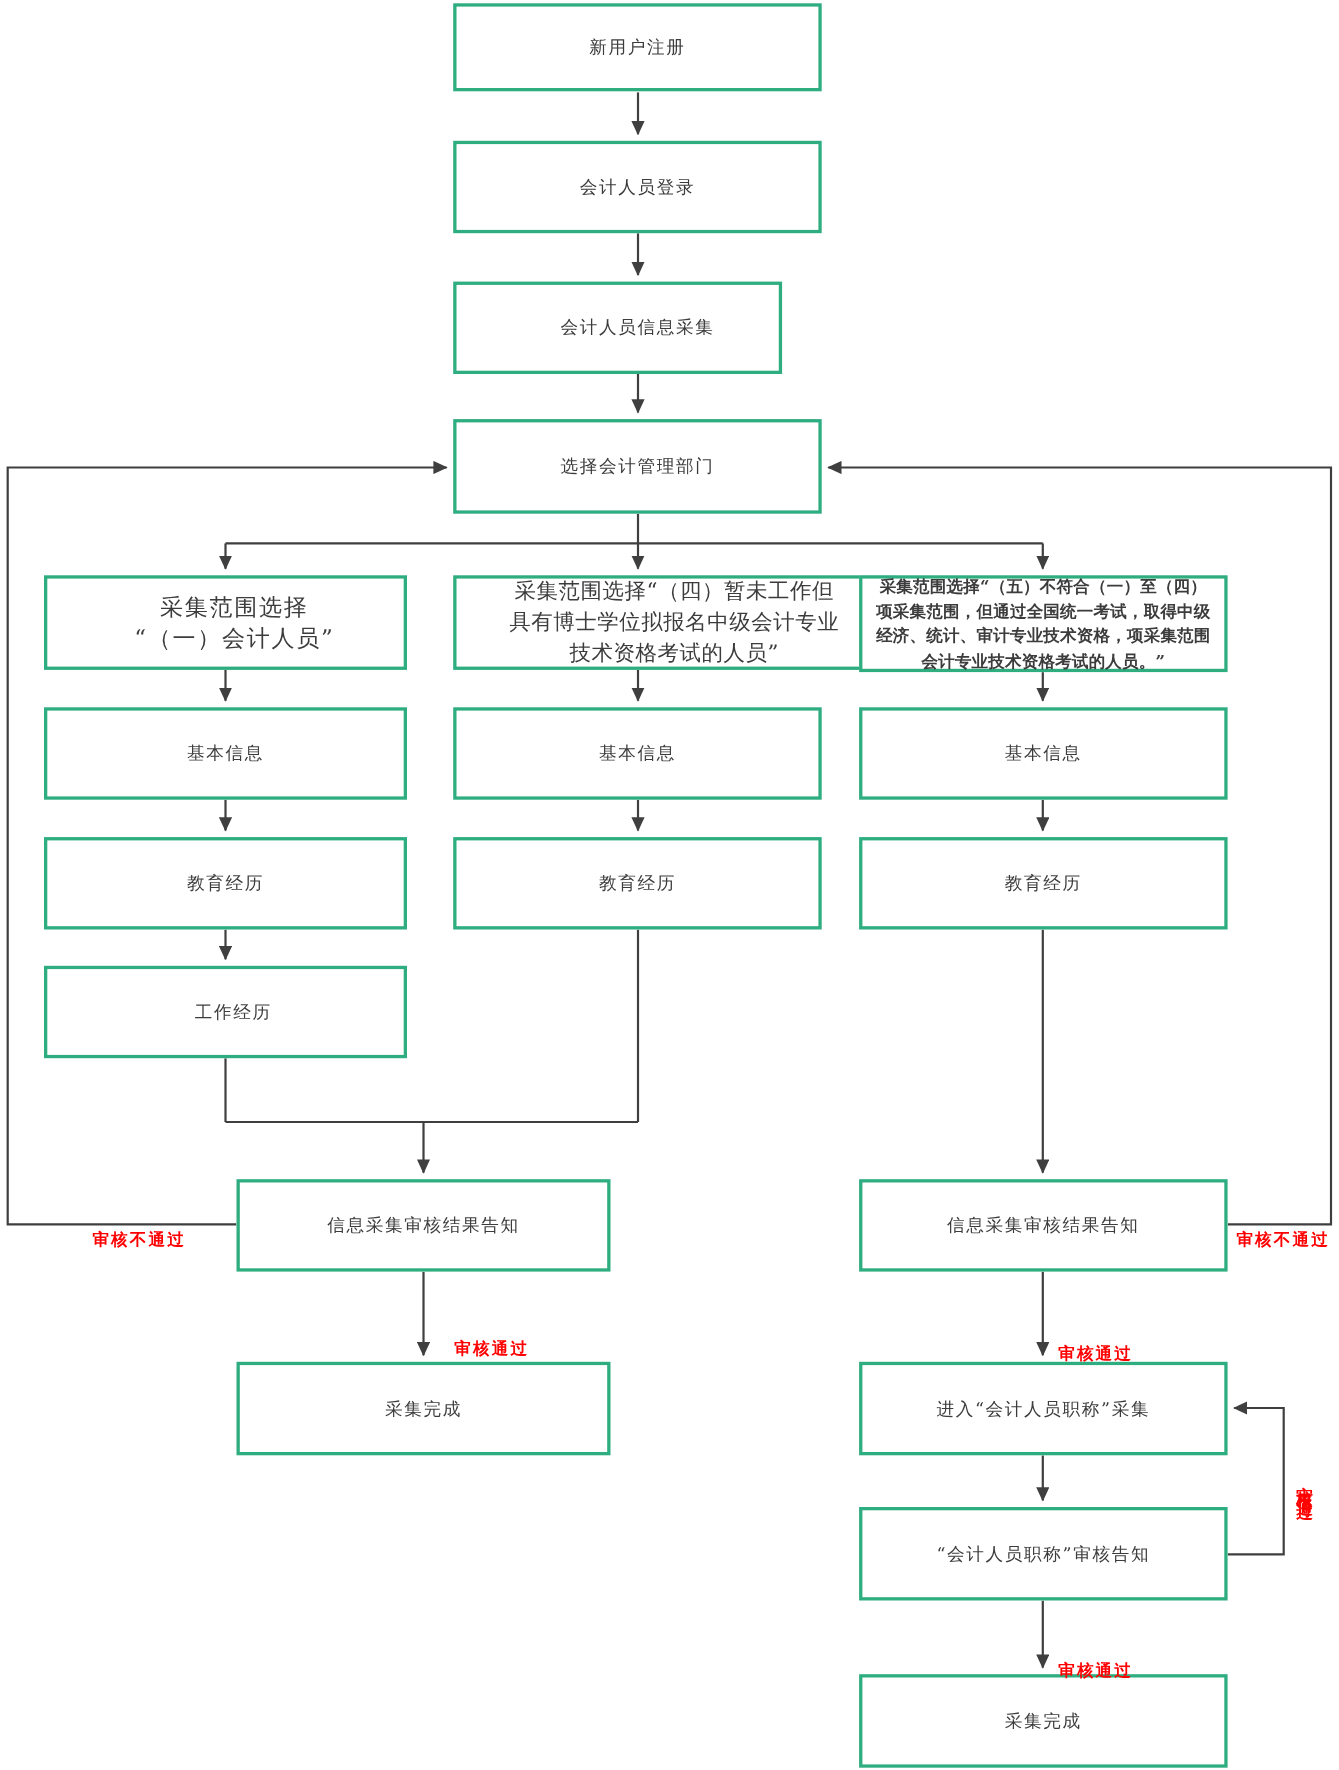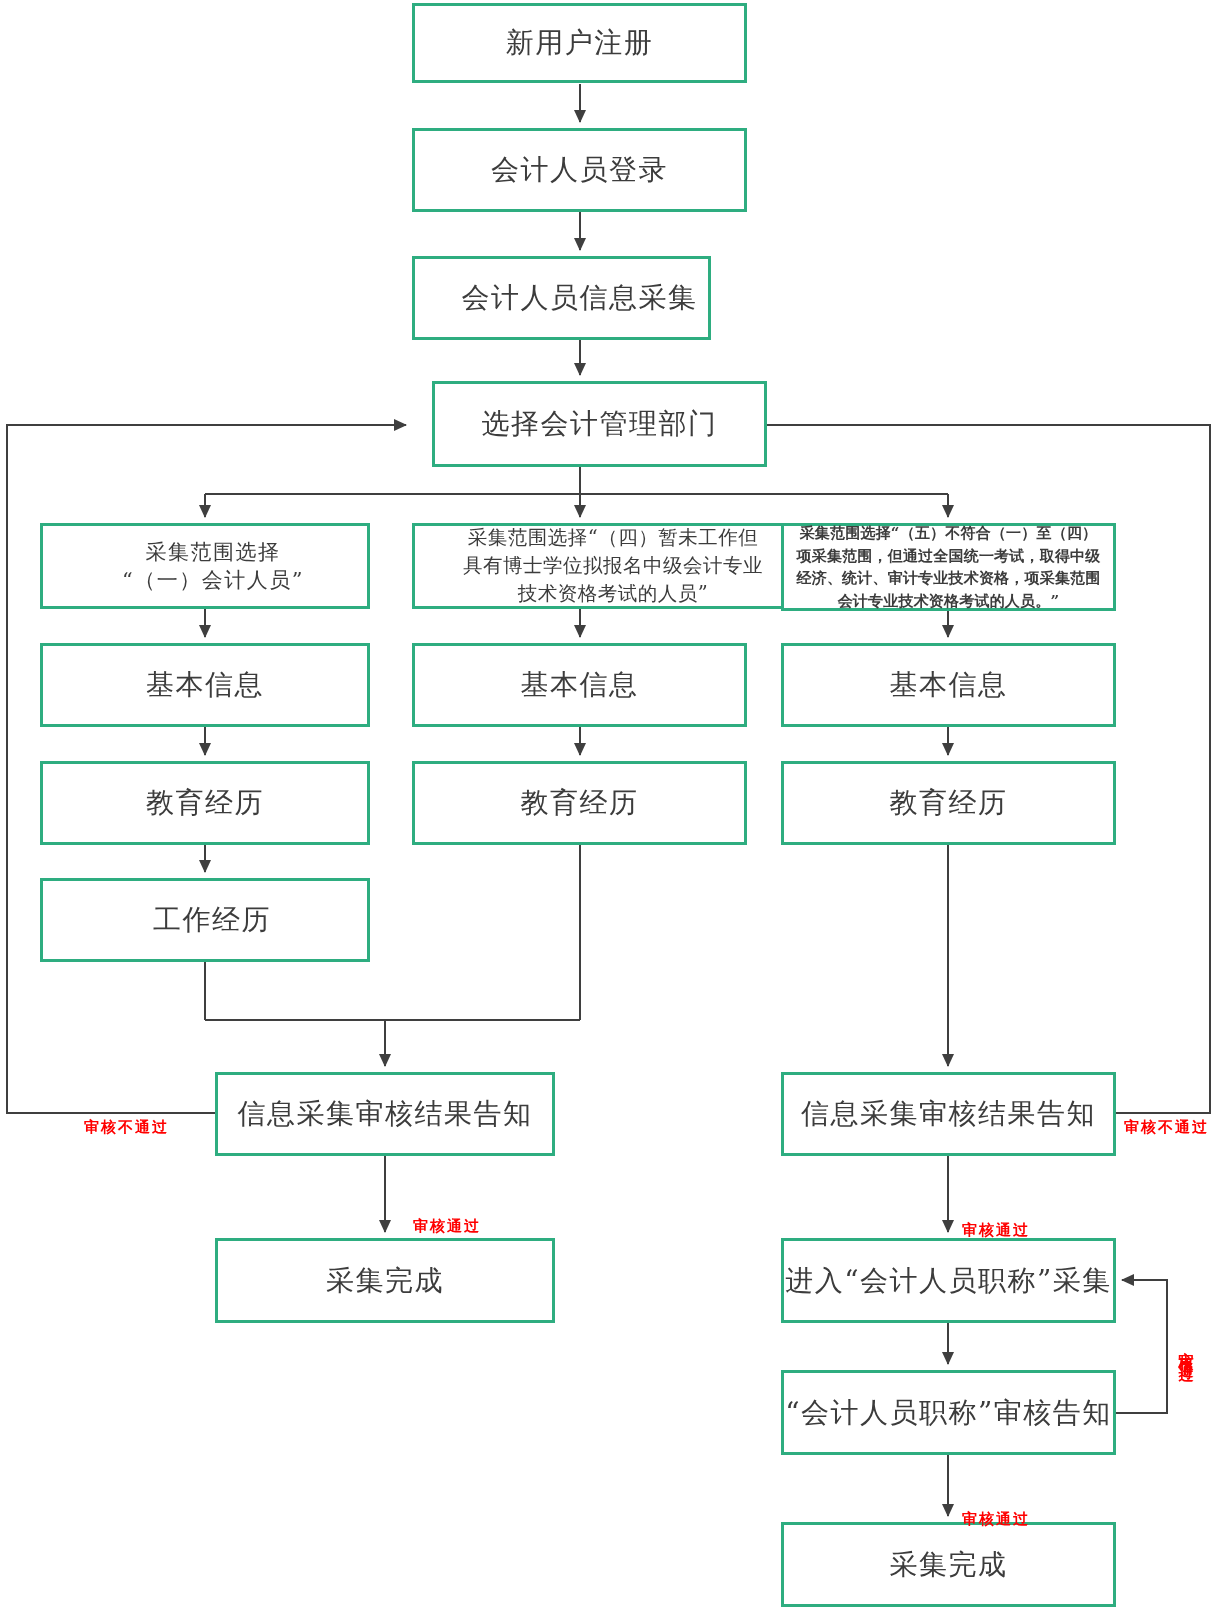--- a/index.html
+++ b/index.html
@@ -19,21 +19,21 @@
   .edges{position:absolute;left:0;top:0;width:1217px;height:1609px;}
   .node{
     position:absolute;
     box-sizing:border-box;
     border:3px solid var(--box-border);
     background:#ffffff;
     color:var(--text);
     display:flex;align-items:center;justify-content:center;
     text-align:center;
     white-space:pre-line;
-    font-size:28px;
+    font-size:16px;
     letter-spacing:1.5px;
     line-height:1.35;
     z-index:2;
   }
   .node.small{font-size:19.5px;letter-spacing:0.5px;line-height:1.42;}
   .node.tiny{font-size:15px;letter-spacing:0.2px;line-height:1.5;font-weight:bold;}
   .node.mid-font{font-size:21px;padding-left:16px;}
   .edge-label{
     position:absolute;
     color:var(--red);
@@ -100,21 +100,21 @@
       <path d="M215 1113 H 7 V 425 H 406" marker-end="url(#arr)"></path>
       <path d="M1116 1113 H 1210 V 425 H 753" marker-end="url(#arr)"></path>
 
       <path d="M1116 1413 H 1167 V 1280 H 1122" marker-end="url(#arr)"></path>
     </g>
   </svg>
 
   <div class="node" style="left:412px;top:3px;width:335px;height:80px;">新用户注册</div>
   <div class="node" style="left:412px;top:128px;width:335px;height:84px;">会计人员登录</div>
   <div class="node" style="left:412px;top:256px;width:299px;height:84px;padding-left:36px;">会计人员信息采集</div>
-  <div class="node" style="left:412px;top:381px;width:335px;height:86px;margin-left:20px;">选择会计管理部门</div>
+  <div class="node" style="left:412px;top:381px;width:335px;height:86px;">选择会计管理部门</div>
 
   <div class="node mid-font" style="left:40px;top:523px;width:330px;height:86px;">采集范围选择
 “（一）会计人员”</div>
   <div class="node small" style="left:412px;top:523px;width:402px;height:86px;">采集范围选择“（四）暂未工作但
 具有博士学位拟报名中级会计专业
 技术资格考试的人员”</div>
   <div class="node tiny" style="left:781px;top:523px;width:335px;height:88px;">采集范围选择“（五）不符合（一）至（四）
 项采集范围，但通过全国统一考试，取得中级
 经济、统计、审计专业技术资格，项采集范围
 会计专业技术资格考试的人员。”</div>

